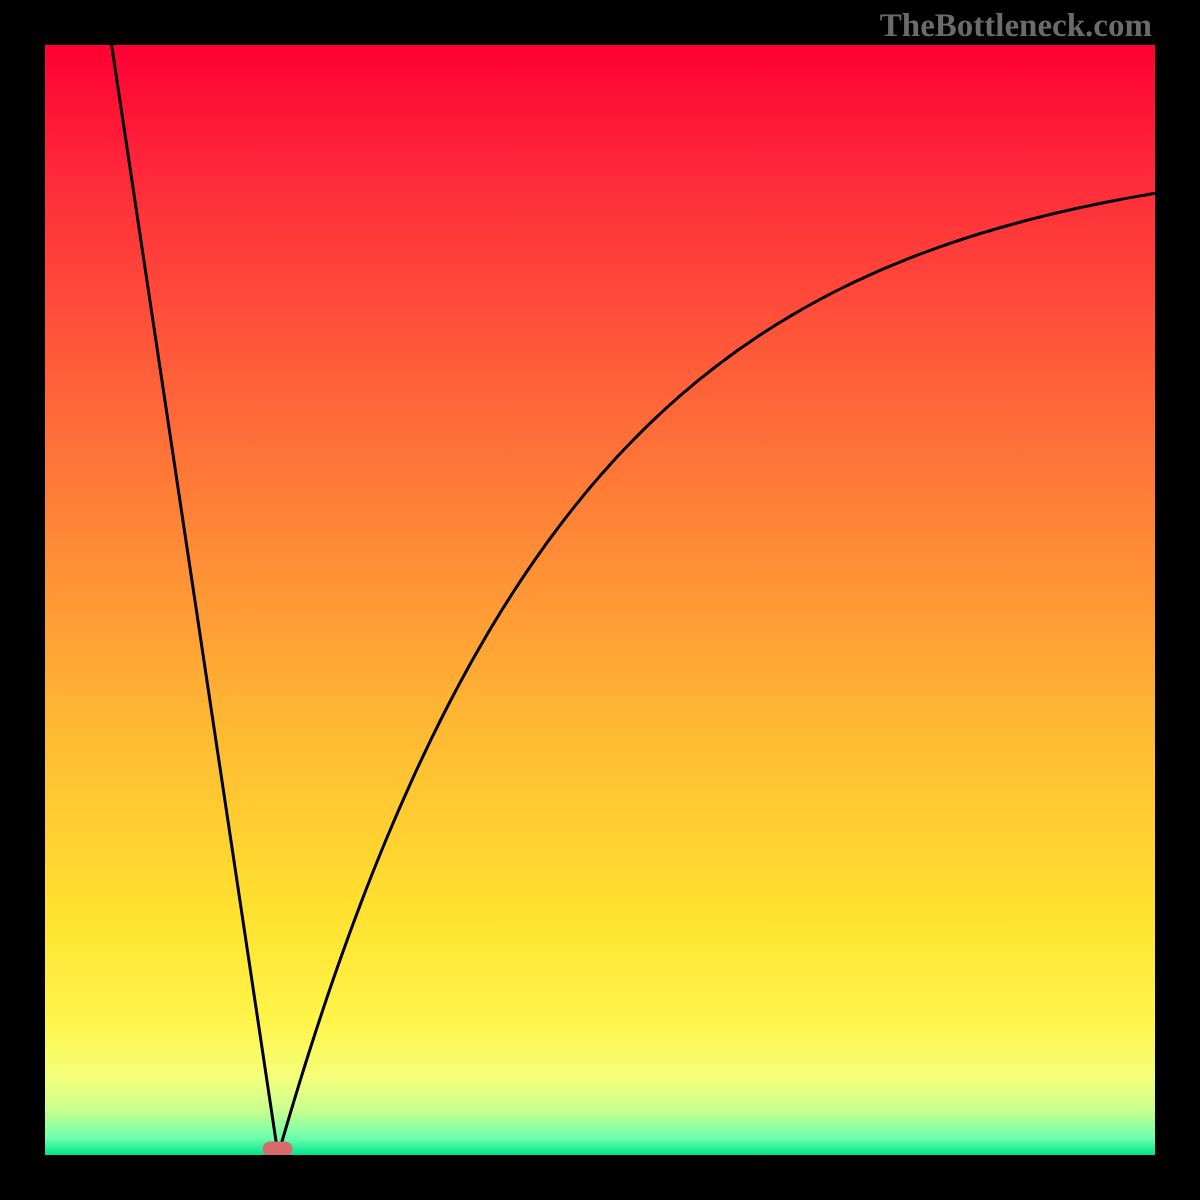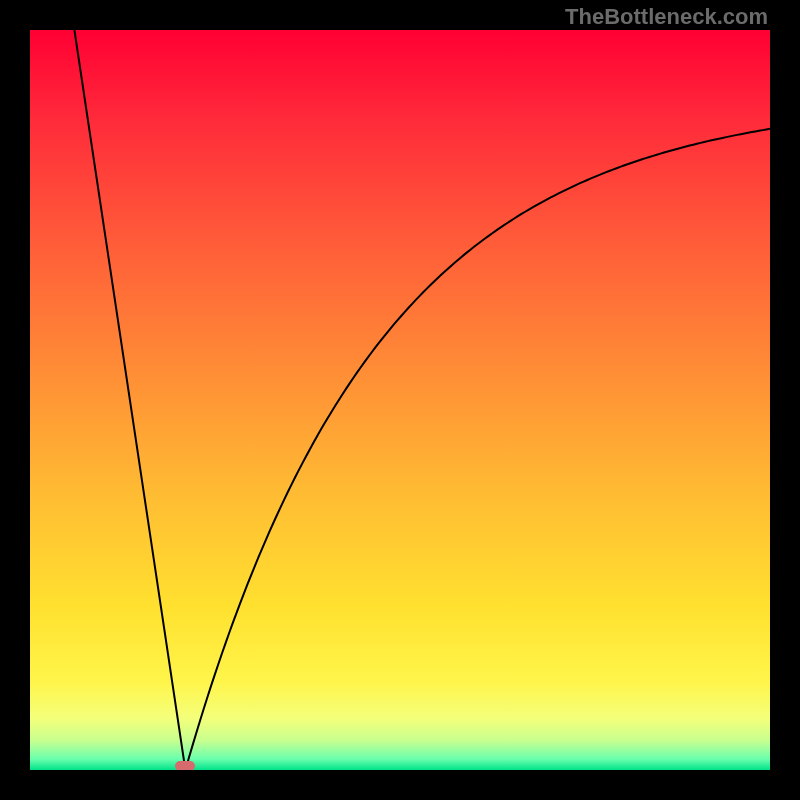--- a/index.html
+++ b/index.html
@@ -30,21 +30,21 @@
   }
   .curve-overlay {
     position: absolute;
     inset: 0;
     pointer-events: none;
   }
   .site-label {
     position: absolute;
     top: 4px;
     right: 32px;
-    font-family: Liberation Sans, sans-serif;
+    font-family: Liberation Serif, serif;
     font-size: 22px;
     font-weight: 600;
     color: #6b6b6b;
     white-space: nowrap;
   }
   .min-marker {
     position: absolute;
     width: 20px;
     height: 10px;
     border-radius: 5px;

